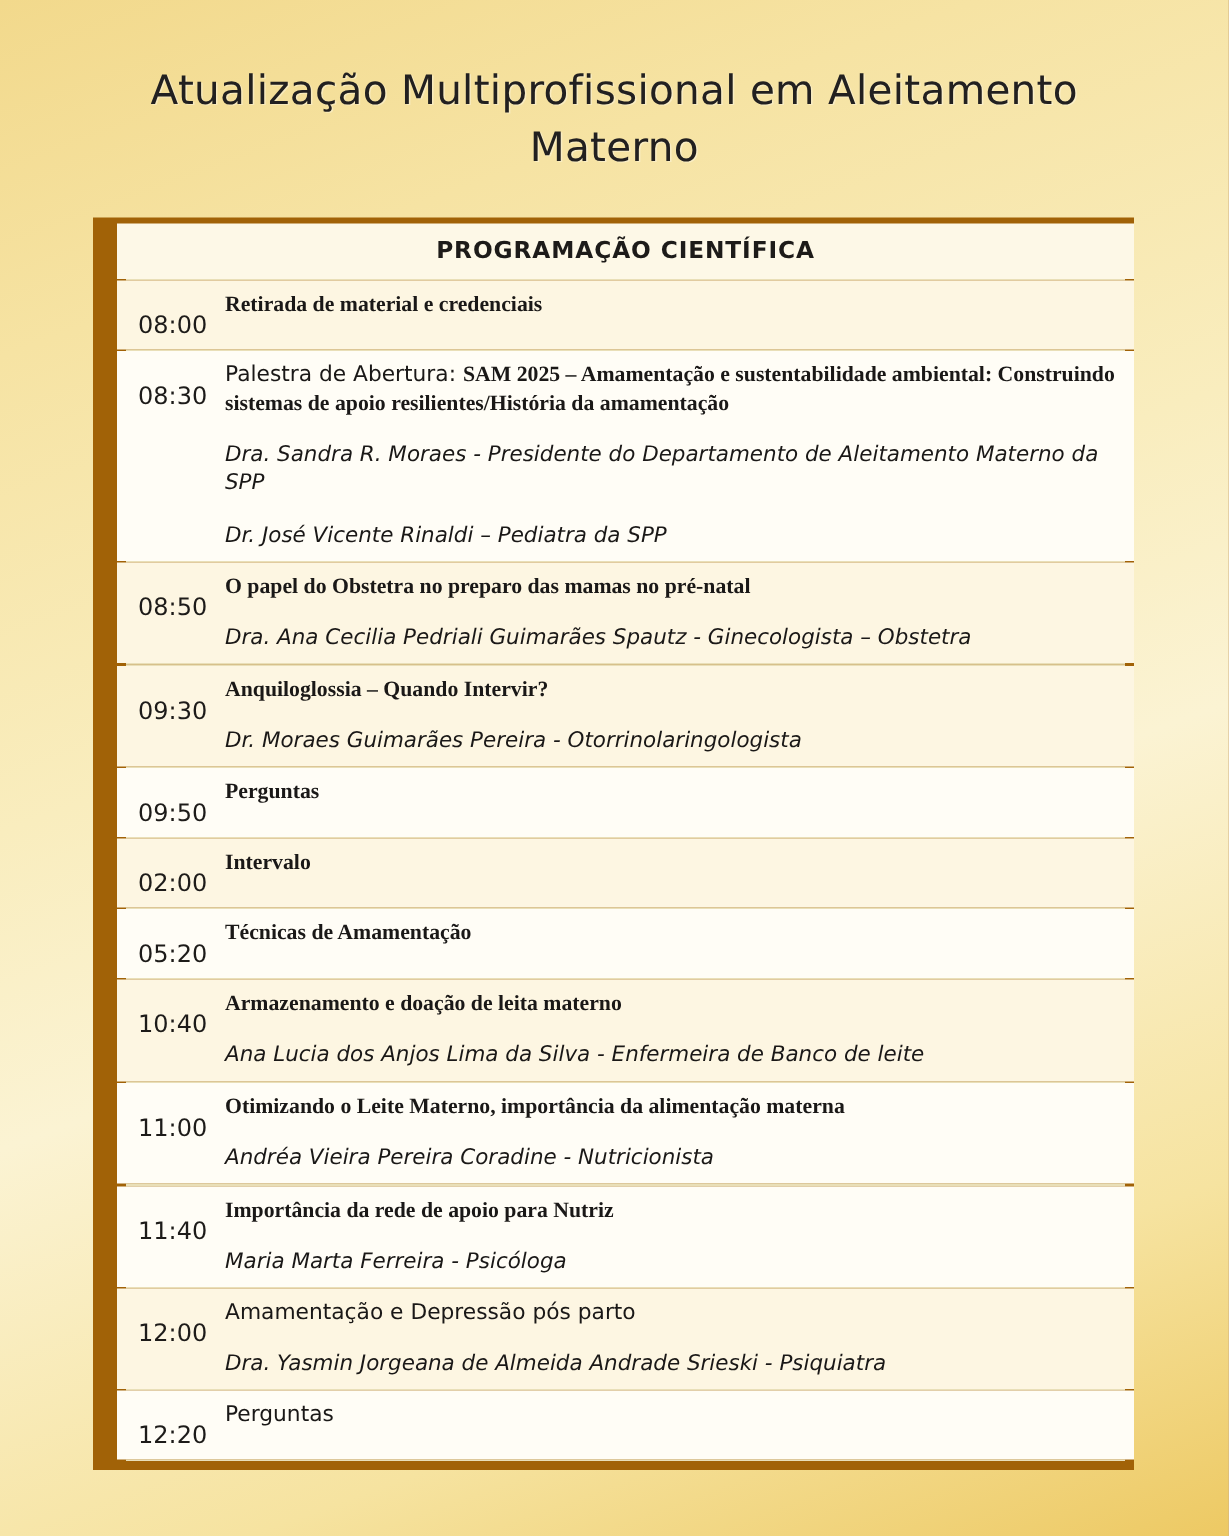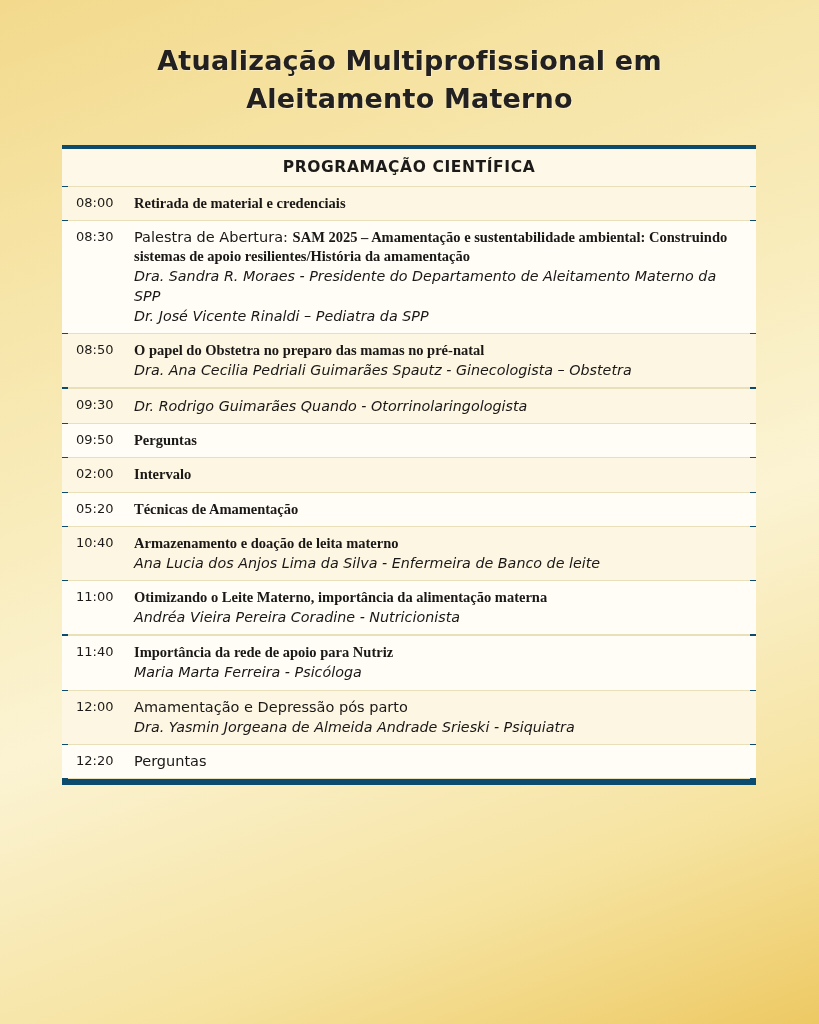--- a/index.html
+++ b/index.html
@@ -11,35 +11,35 @@
     height: 1024px;
     background: linear-gradient(160deg, #f2d98c 0%, #f6e3a3 18%, #f9edbe 42%, #fbf3d3 58%, #f6e3a0 82%, #edc963 100%);
     font-family: "DejaVu Sans", "Liberation Sans", sans-serif;
     overflow: hidden;
     position: relative;
   }
 
   #page-title {
     text-align: center;
     color: #222020;
-    font-weight: bold;
+    font-weight: normal;
     font-size: 27px;
     line-height: 1.42;
     letter-spacing: 0.2px;
     padding: 24px 60px 0 60px;
     text-shadow: 1px 1px 0 rgba(255,255,255,0.35);
   }
 
   #program-card {
     position: absolute;
     left: 62px;
     top: 145px;
     width: 694px;
-    background: #0c4a6e;
-    padding: 4px 0 6px 0;
+    background: #a16207;
+    padding: 4px 0 6px 16px;
     box-sizing: border-box;
   }
 
   .card-header {
     text-align: center;
     font-weight: bold;
     font-size: 15.5px;
     color: #1d1b19;
     letter-spacing: 0.6px;
     padding: 9px 0 10px 0;
@@ -57,43 +57,44 @@
     align-items: flex-start;
     padding: 7px 10px 7px 10px;
     box-sizing: border-box;
   }
   .row.alt { background: #fdf6e2; }
   .row.plain { background: #fffdf6; }
 
   .time {
     width: 62px;
     flex: 0 0 62px;
-    font-size: 13px;
+    font-size: 16px;
     color: #1d1b19;
     padding-top: 1px;
     padding-left: 4px;
     box-sizing: border-box;
     white-space: nowrap;
+    margin-top: 12px;
   }
 
   .detail {
     flex: 1 1 auto;
     font-size: 14.5px;
     color: #1a1817;
     line-height: 1.32;
   }
 
   .t-bold { font-weight: bold; font-family: Liberation Serif, serif; }
   .t-reg { font-weight: normal; margin-top: 17px; }
   .speaker {
     font-style: italic;
     font-size: 14.3px;
     color: #1a1817;
     line-height: 1.34;
-    margin-top: 1px;
+    margin-top: 15px;
   }
 </style>
 </head>
 <body>
 
 <h1 id="page-title">Atualização Multiprofissional em Aleitamento Materno</h1>
 
 <div id="program-card">
   <div class="card-header">PROGRAMAÇÃO CIENTÍFICA</div>
   <div class="sep"></div>
@@ -119,21 +120,22 @@
         <div class="detail">
           <div><span class="t-bold">O papel do Obstetra no preparo das mamas no pré-natal</span></div>
           <div class="speaker">Dra. Ana Cecilia Pedriali Guimarães Spautz - Ginecologista – Obstetra</div>
         </div>
       </div>
       <div class="sep"></div>
       <div class="sep"></div>
       <div class="row alt">
         <div class="time">09:30</div>
         <div class="detail">
-          <div class="speaker">Dr. Rodrigo Guimarães Quando - Otorrinolaringologista</div>
+          <div><span class="t-bold">Anquiloglossia – Quando Intervir?</span></div>
+          <div class="speaker">Dr. Moraes Guimarães Pereira - Otorrinolaringologista</div>
         </div>
       </div>
       <div class="sep"></div>
       <div class="row plain">
         <div class="time">09:50</div>
         <div class="detail">
           <div><span class="t-bold">Perguntas</span></div>
         </div>
       </div>
       <div class="sep"></div>

